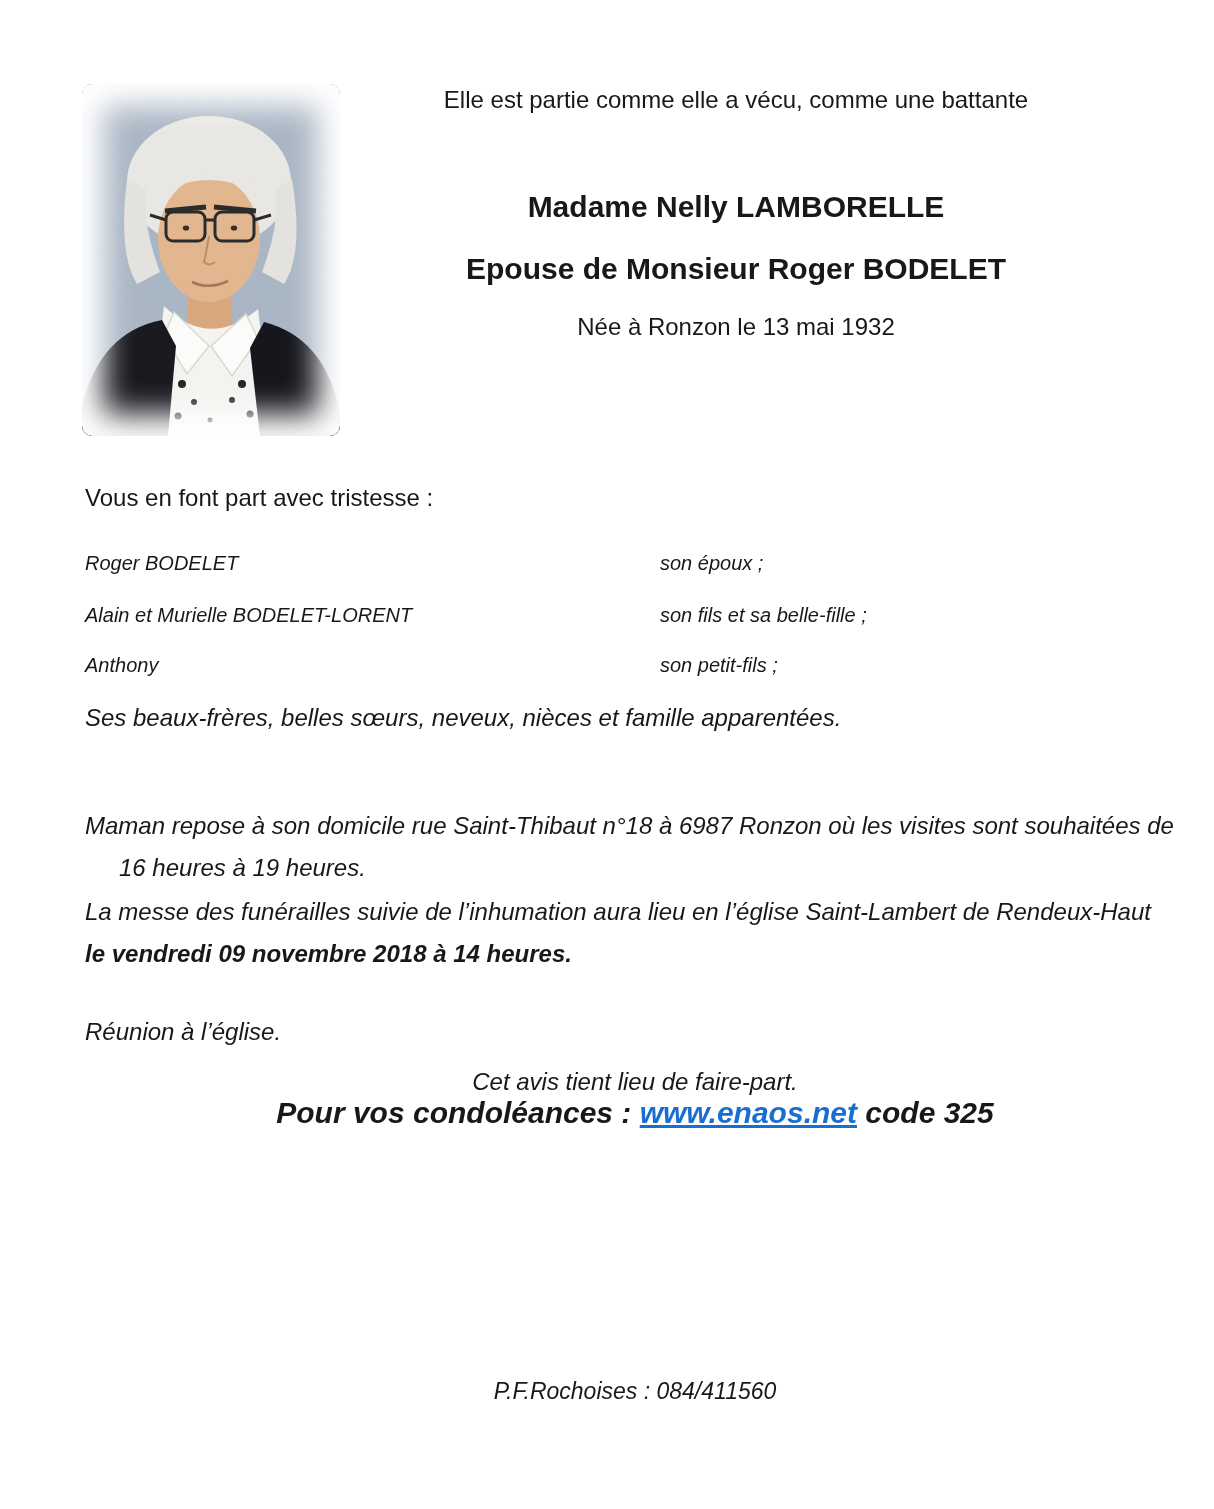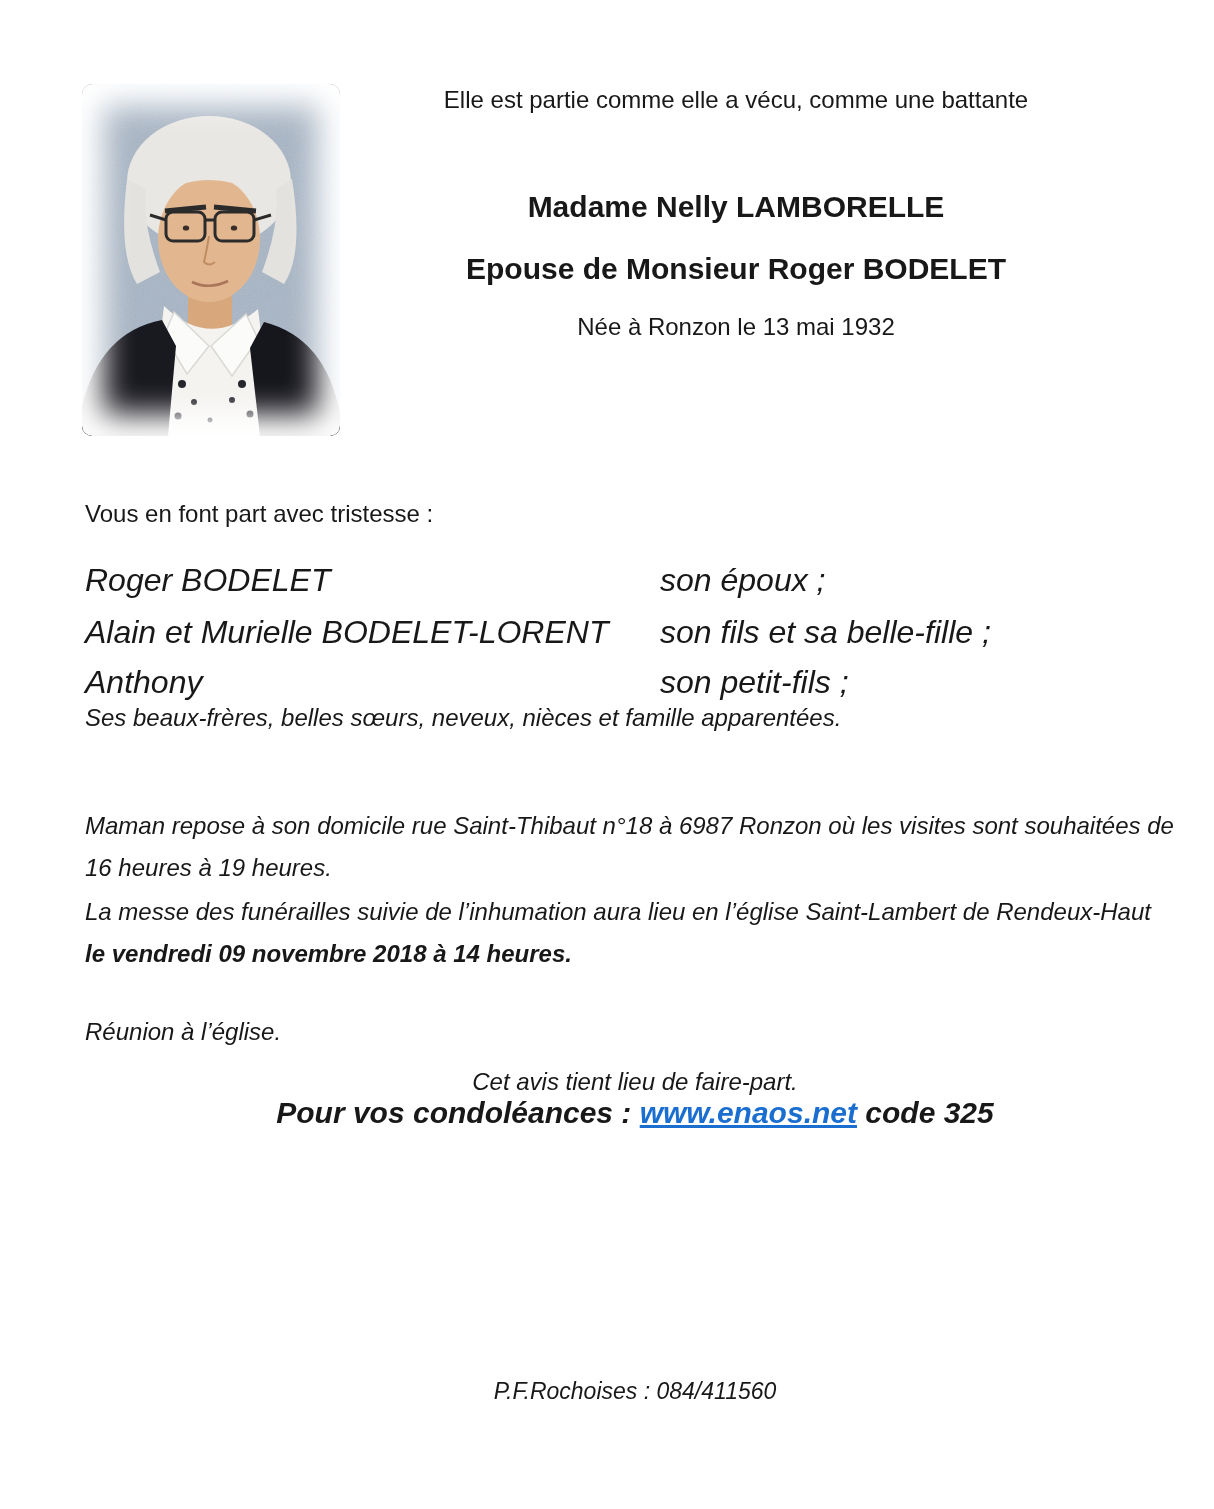--- a/index.html
+++ b/index.html
@@ -33,30 +33,30 @@
   
   .head-col { left: 340px; width: 792px; text-align: center; }
   .epitaph   { top: 86px;  font-size: 24px; }
   .name-line { top: 190px; font-size: 30px; font-weight: bold; }
   .spouse-line { top: 252px; font-size: 30px; font-weight: bold; }
   .birth-line  { top: 313px; font-size: 24px; text-align: center; }
   .death-line  { top: 349px; font-size: 24px; }
 
   
   .left { left: 85px; width: 1048px; }
-  .intro { top: 500px; font-size: 24px; }
+  .intro { top: 484px; font-size: 24px; }
   .it { font-style: italic; }
-  .family-row { display: flex; font-size: 32px; font-style: italic; margin-top: 10px; }
+  .family-row { display: flex; font-size: 20px; font-style: italic; }
   .family-row .fname { width: 575px; flex: none; }
   .row1 { top: 552px; }
   .row2 { top: 604px; }
   .row3 { top: 654px; }
   .extended { top: 704px; font-size: 24px; }
   .visit1 { top: 812px; font-size: 24px; white-space: nowrap; }
-  .visit2 { top: 854px; font-size: 24px; }
+  .visit2 { top: 854px; font-size: 24px; margin-left: 34px; }
   .fun1 { top: 898px; font-size: 24px; white-space: nowrap; }
   .fun2 { top: 940px; font-size: 24px; font-weight: bold; }
   .meeting { top: 1018px; font-size: 24px; }
   .center { left: 0; width: 1214px; text-align: center; margin-left: 28px; }
   .notice { top: 1068px; font-size: 24px; }
   .condol { top: 1096px; font-size: 30px; font-weight: bold; }
   .footer { top: 1378px; font-size: 23px; }
   a.weblink {
     color: #1a6ed0;
     text-decoration: underline;

